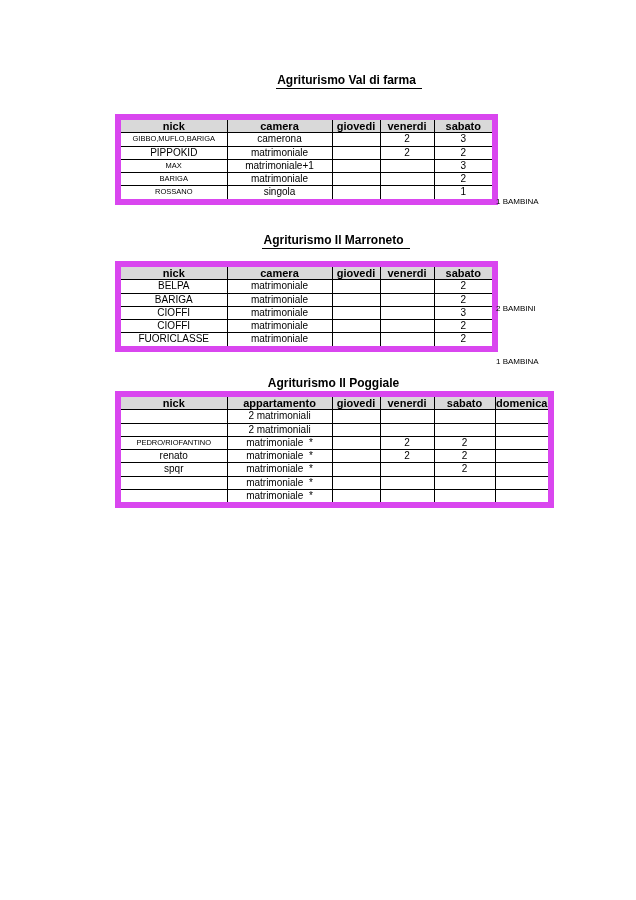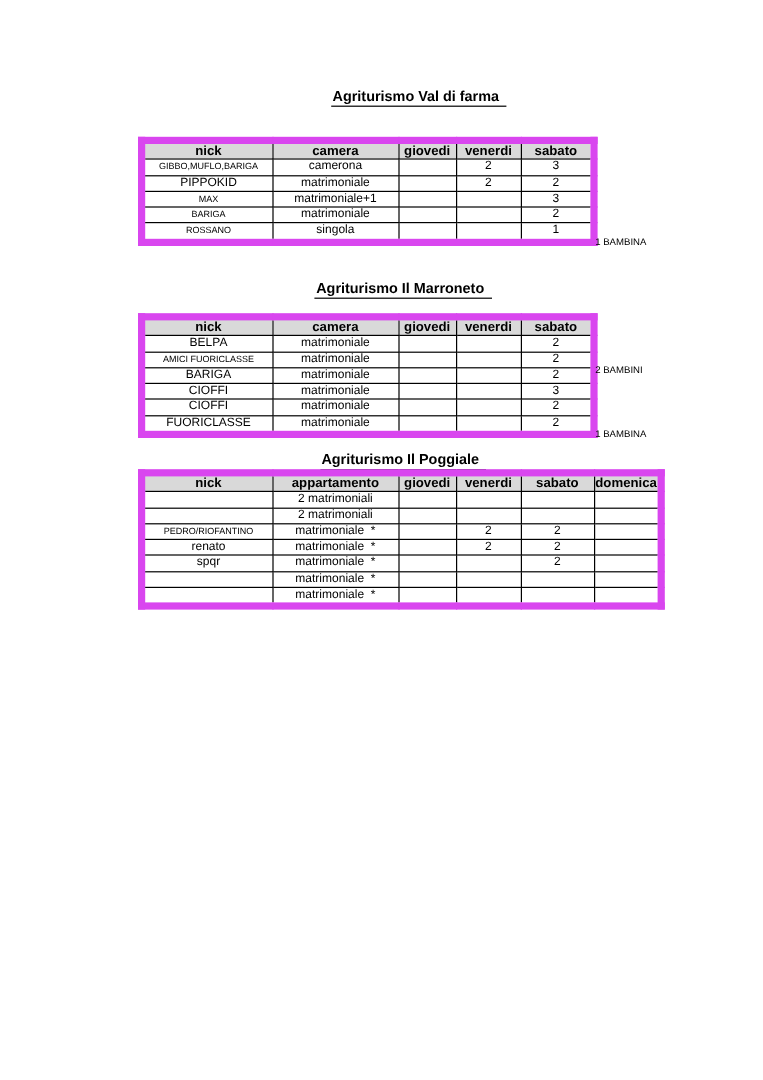--- a/index.html
+++ b/index.html
@@ -166,27 +166,20 @@
     </thead>
     <tbody>
       <tr>
         <td class="nick">BELPA</td>
         <td>matrimoniale</td>
         <td></td>
         <td></td>
         <td>2</td>
       </tr>
       <tr>
-        <td class="nick sm">AMICI FUORICLASSE</td>
-        <td>matrimoniale</td>
-        <td></td>
-        <td></td>
-        <td>2</td>
-      </tr>
-      <tr>
         <td class="nick">BARIGA</td>
         <td>matrimoniale</td>
         <td></td>
         <td></td>
         <td>2</td>
       </tr>
       <tr>
         <td class="nick">CIOFFI</td>
         <td>matrimoniale</td>
         <td></td>

